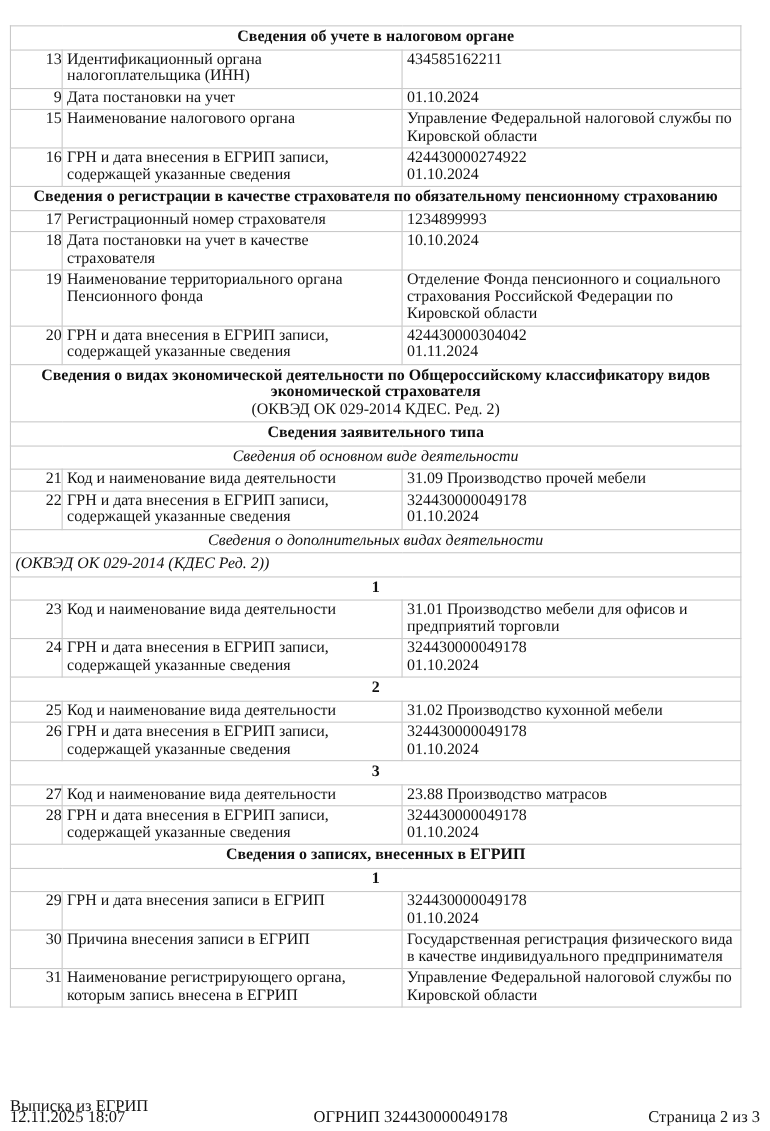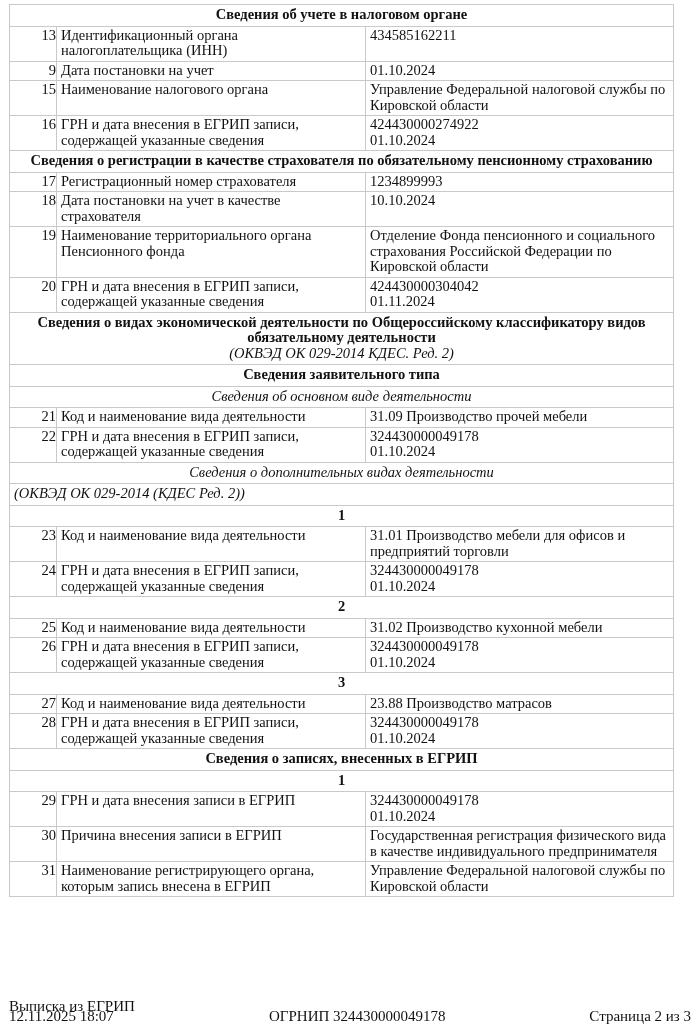--- a/index.html
+++ b/index.html
@@ -1,33 +1,33 @@
 <!DOCTYPE html>
 <html><head>
   <meta charset="utf-8">
   <style>
     html, body { margin: 0; padding: 0; background: #ffffff; }
     body { width: 700px; height: 1028px; position: relative; overflow: hidden;
            font-family: "Liberation Serif", "DejaVu Serif", serif; color: #111; }
     .doc { position: absolute; left: 9px; top: 4px; width: 664px; }
-    table { border-collapse: collapse; width: 664px; table-layout: fixed; }
+    table { border-collapse: collapse; width: 664px; table-layout: fixed; margin-top: 19px; }
     td { border: 1px solid #c9c9c9; font-size: 14.5px; line-height: 15.5px;
          vertical-align: top; padding: 1px 3px 2px 4px; }
     td.num { text-align: right; width: 40px; padding-left: 0; padding-right: 0; font-family: Liberation Serif, serif; }
     col.c1 { width: 47px; } col.c2 { width: 309px; } col.c3 { width: 308px; }
     td.section { text-align: center; font-weight: bold; padding: 2px 4px 3px 4px; }
     td.subsec { text-align: center; font-weight: normal; font-style: italic; padding: 2px 4px 3px; }
     td.note { font-style: italic; font-weight: normal; padding: 2px 4px 3px; }
     td.idx { text-align: center; font-weight: bold; padding: 2px 4px 3px; }
     .line { display: block; }
-    .it { font-style: italic; font-weight: normal; display: block; }
+    .it { font-weight: normal; display: block; }
     .footer { position: absolute; left: 9px; top: 1001px; width: 664px; height: 26px;
               font-size: 15px; line-height: 10px; color: #111; }
     .f-left { position: absolute; left: 0; top: 0; }
-    .f-mid { position: absolute; left: 260px; top: 10px; }
+    .f-mid { position: absolute; left: 276px; top: 10px; }
     .f-right { position: absolute; right: -18px; top: 10px; }
   </style>
 </head>
 <body>
 
 <div class="doc">
   <table>
     <colgroup>
         <col class="c1">
         <col class="c2">
@@ -92,21 +92,21 @@
         </tr>
         <tr>
           <td class="num">20</td>
           <td>ГРН и дата внесения в ЕГРИП записи, содержащей указанные сведения</td>
           <td>
             <span class="line">424430000304042</span>
             <span class="line">01.11.2024</span>
           </td>
         </tr>
         <tr>
-          <td colspan="3" class="section"><span>Сведения о видах экономической деятельности по Общероссийскому классификатору видов обязательному деятельности</span><span class="it">(ОКВЭД ОК 029-2014 КДЕС. Ред. 2)</span></td>
+          <td colspan="3" class="section"><span>Сведения о видах экономической деятельности по Общероссийскому классификатору видов экономической страхователя</span><span class="it">(ОКВЭД ОК 029-2014 КДЕС. Ред. 2)</span></td>
         </tr>
         <tr>
           <td colspan="3" class="section"><span>Сведения заявительного типа</span></td>
         </tr>
         <tr>
           <td colspan="3" class="subsec"><span>Сведения об основном виде деятельности</span></td>
         </tr>
         <tr>
           <td class="num">21</td>
           <td>Код и наименование вида деятельности</td>

